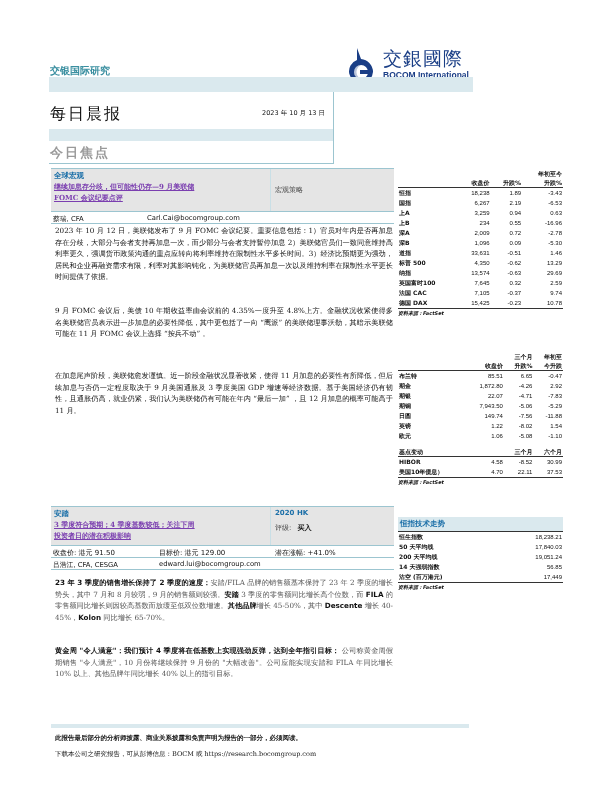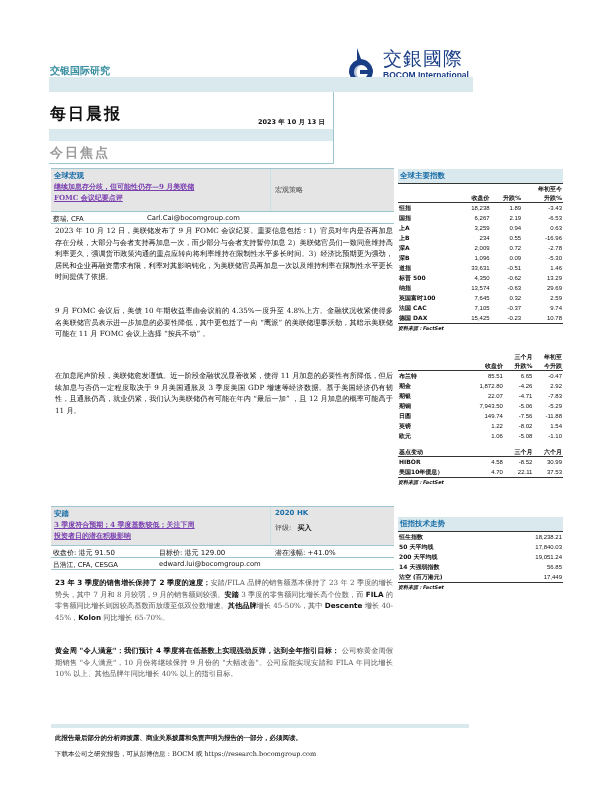--- a/index.html
+++ b/index.html
@@ -7,22 +7,22 @@
   .abs { position: absolute; }
 
   
   .brand-label { left: 50px; top: 64px; font-size: 10px; font-weight: bold; color: #3a8fa0; font-family: "DejaVu Serif", serif; }
   .logo { left: 343px; top: 34px; width: 130px; height: 46px; margin-top: 8px; }
   .logo-mark { position: absolute; left: 0; top: 6px; width: 34px; height: 36px; }
   .logo-cn { position: absolute; left: 40px; top: 4px; font-size: 19px; color: #1a3e86; letter-spacing: 1px; font-family: "DejaVu Serif", serif; }
   .logo-en { position: absolute; left: 40px; top: 28px; font-size: 8.5px; color: #1a3e86; font-weight: bold; font-family: "Liberation Sans", sans-serif; white-space: nowrap; }
   .band-top { left: 49px; top: 77px; width: 424px; height: 15px; background: #dae9ee; }
   .title-box { left: 49px; top: 92px; width: 285px; height: 72px; border-right: 1px solid #9cc5d0; border-bottom: 1px solid #9cc5d0; }
-  .page-title { position: absolute; left: 1px; top: 12px; font-size: 16px; font-weight: bold; font-family: "DejaVu Serif", serif; letter-spacing: 2px; }
-  .page-date { position: absolute; right: 8px; top: 26px; font-size: 6.5px; font-weight: bold; }
+  .page-title { position: absolute; left: 1px; top: 12px; font-size: 16px; font-weight: normal; font-family: "DejaVu Serif", serif; letter-spacing: 2px; }
+  .page-date { position: absolute; right: 8px; top: 17px; font-size: 6.5px; }
   .band-mid { position: absolute; left: 0; top: 37px; width: 284px; height: 12px; background: #dae9ee; }
   .focus-title { position: absolute; left: 1px; top: 52px; font-size: 13px; color: #9a9a9a; font-weight: bold; font-family: "DejaVu Serif", serif; letter-spacing: 2px; }
 
   
   .sec-box { left: 51px; width: 343px; border-top: 1px solid #9cc5d0; border-bottom: 1px solid #9cc5d0; background: #e5e5e5; }
   .sec-box .sec-left { position: absolute; left: 0; top: 0; width: 220px; height: 100%; border-right: 1px solid #c9dfe6; padding: 2px 3px; }
   .sec-cat { font-size: 7.5px; font-weight: bold; color: #1b6fa8; font-family: "DejaVu Serif", serif; }
   .sec-link { font-size: 7px; color: #7b3fb0; text-decoration: underline; line-height: 11px; font-weight: bold; font-family: "DejaVu Serif", serif; }
   .sec-right { position: absolute; left: 224px; font-size: 7px; color: #444; }
   .author-row { left: 51px; width: 343px; height: 11px; font-size: 6.8px; border-bottom: 1px solid #9cc5d0; }
@@ -112,21 +112,20 @@
   <span style="left:108px;">edward.lui@bocomgroup.com</span>
 </div>
 <div class="abs para gray" style="top:577px;">
   <b style="color:#111">23 年 3 季度的销售增长保持了 2 季度的速度：</b><span>安踏/FILA 品牌的销售额基本保持了 23 年 2 季度的增长势头，其中 7 月和 8 月较弱，9 月的销售额则较强。</span><b style="color:#111">安踏</b><span> 3 季度的零售额同比增长高个位数，而 </span><b style="color:#111">FILA</b><span> 的零售额同比增长则因较高基数而放缓至低双位数增速。</span><b style="color:#111">其他品牌</b><span>增长 45-50%，其中 </span><b style="color:#111">Descente</b><span> 增长 40-45%，</span><b style="color:#111">Kolon</b><span> 同比增长 65-70%。</span>
 </div>
 <div class="abs para gray" style="top:645px;">
   <b style="color:#111">黄金周 "令人满意"：我们预计 4 季度将在低基数上实现强劲反弹，达到全年指引目标：</b><span> 公司称黄金周假期销售 "令人满意"，10 月份将继续保持 9 月份的 "大幅改善"。公司应能实现安踏和 FILA 年同比增长 10% 以上、其他品牌年同比增长 40% 以上的指引目标。</span>
 </div>
 
 <div class="abs rt" style="top:169px;">
-  <div class="rt-head">全球主要指数</div>
   <table class="dt">
     <tbody>
         <tr class="hdr">
           <td></td>
           <td></td>
           <td></td>
           <td>年初至今</td>
         </tr>
     <tr class="hdr last">
           <td></td>

